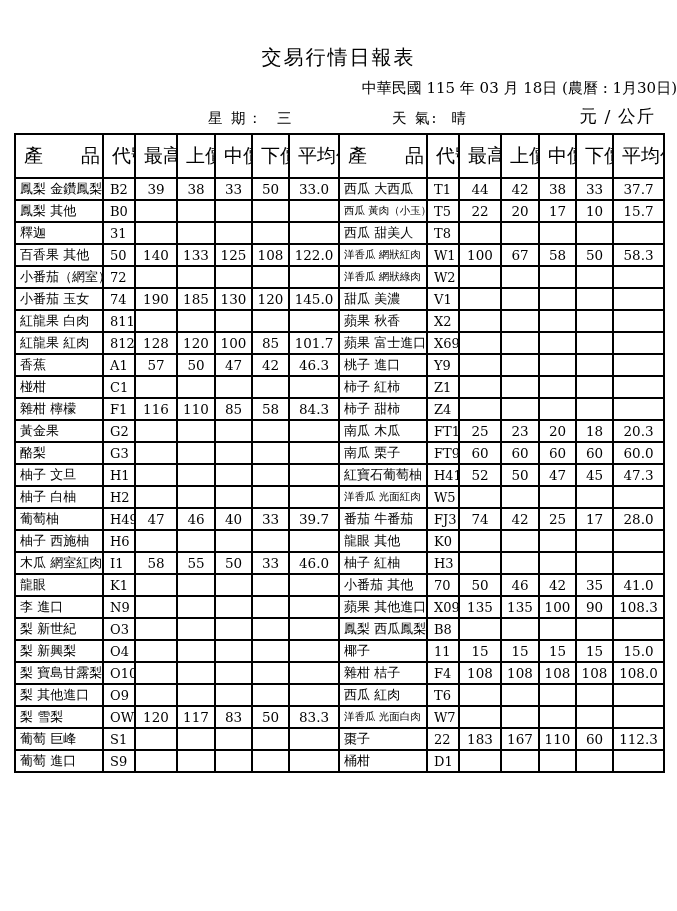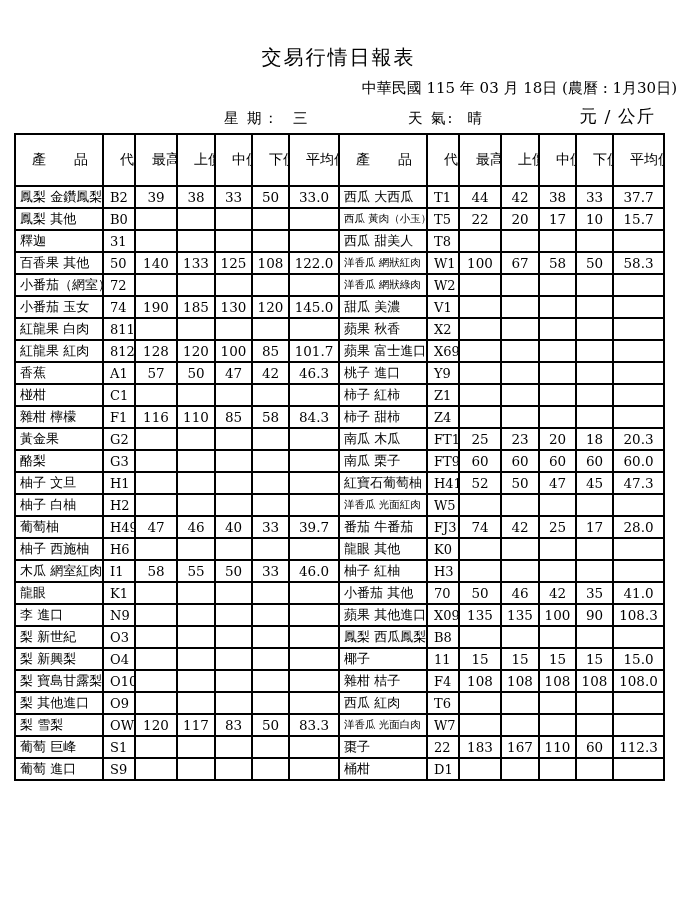--- a/index.html
+++ b/index.html
@@ -21,21 +21,20 @@
     margin-top: 11px;
     text-align: right;
     font-size: 15px;
     line-height: 18px;
   }
   .info-line {
     position: relative;
     height: 26px;
     margin-top: 7px;
     font-size: 14.5px;
-    margin-left: 16px;
   }
   .info-weekday { position: absolute; left: 208px; top: 5px; }
   .info-weather { position: absolute; left: 392px; top: 5px; }
   .info-label { letter-spacing: 2px; }
   .info-value { margin-left: 13px; }
   .info-unit {
     position: absolute; right: 22px; top: 0px;
     font-size: 17.5px; letter-spacing: 1px;
   }
   table.price-table {
@@ -46,23 +45,23 @@
   }
   .price-table th, .price-table td {
     border: 2px solid #000000;
     white-space: nowrap;
     overflow: hidden;
     padding: 0 1px;
   }
   .price-table th {
     height: 26px;
     font-weight: normal;
-    font-size: 14px;
+    font-size: 19px;
     text-align: center;
-    padding: 16px;
+    padding: 8px;
   }
   .price-table td { height: 22px; font-size: 13px; }
   .price-table td.product { text-align: left; padding-left: 4px; }
   .price-table td.product.small { font-size: 10.5px; }
   .price-table td.code { text-align: left; padding-left: 6px; font-size: 13px; }
   .price-table td.num { text-align: center; font-size: 13.5px; }
 </style>
 </head>
 <body>
 

